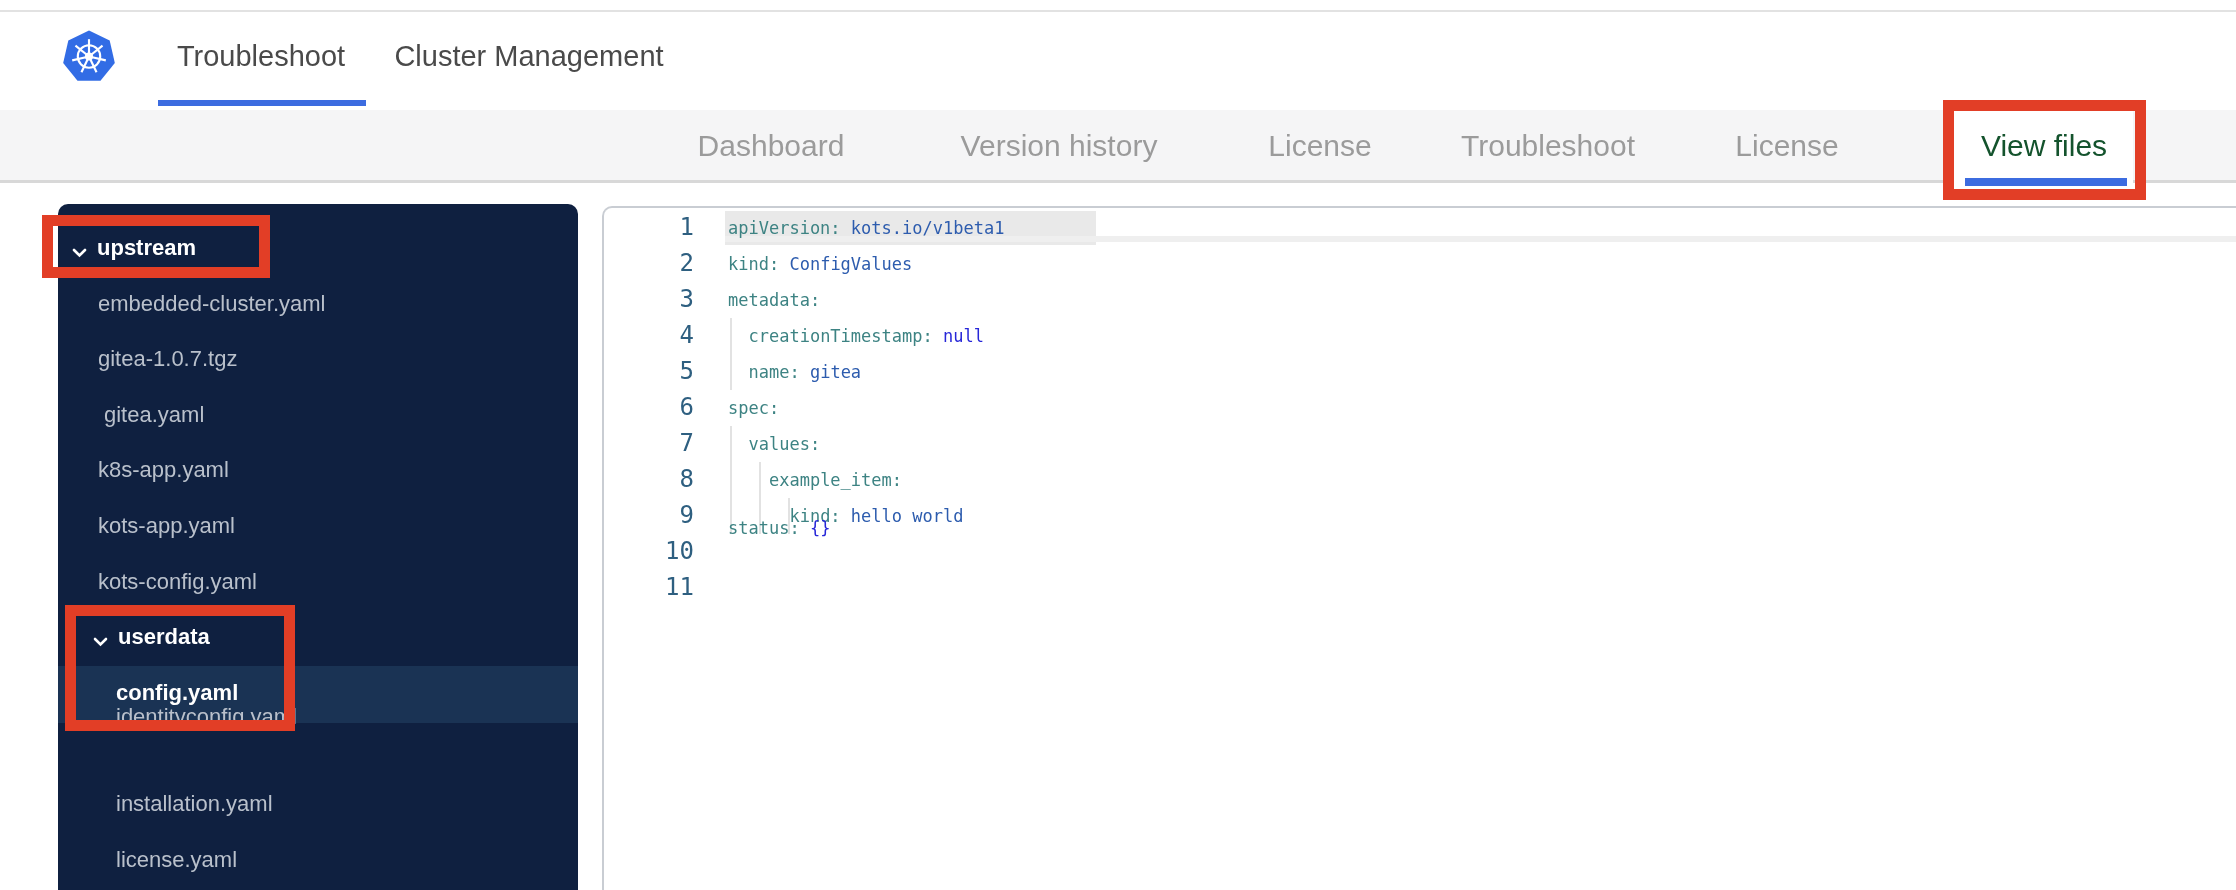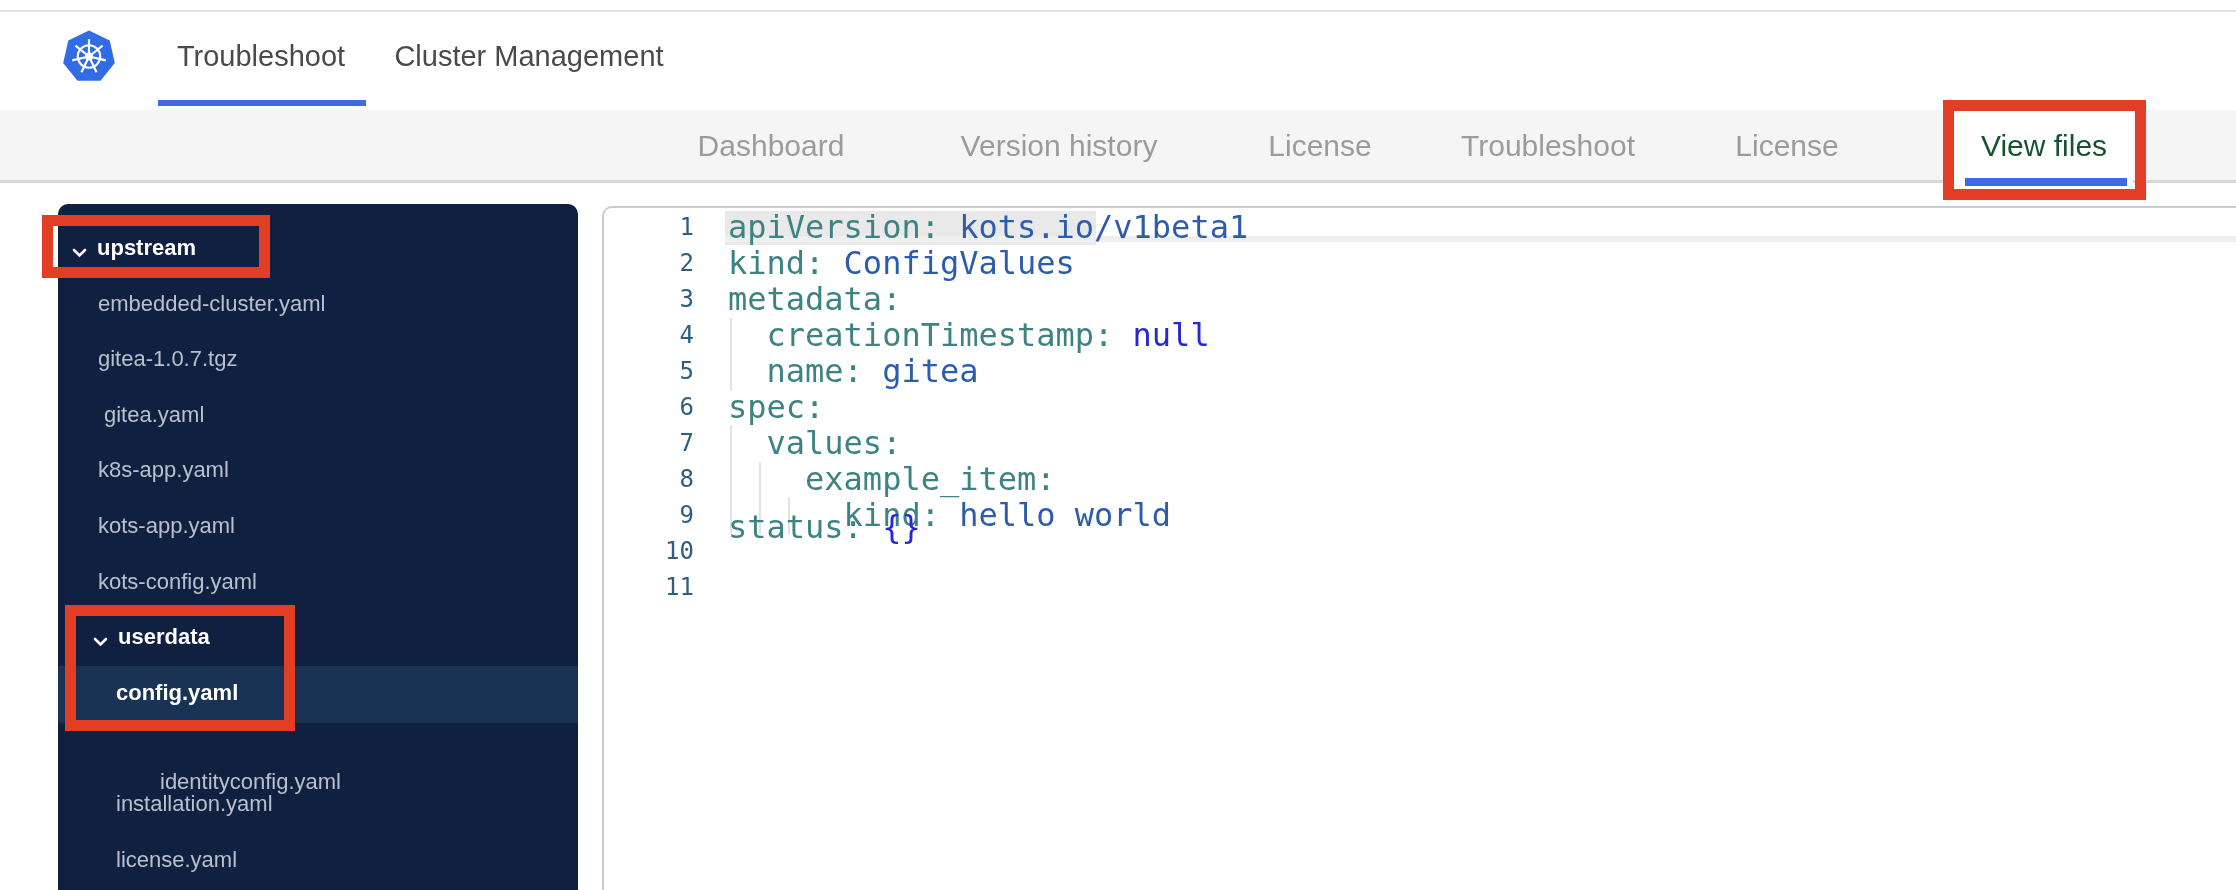--- a/index.html
+++ b/index.html
@@ -27,21 +27,21 @@
 
   
   #sidebar { left:58px; top:204px; width:520px; height:686px; background:#0f2040; border-radius:10px 10px 0 0; }
   .tree-label { font-size:22px; color:#b9c0cb; white-space:nowrap; }
   .tree-label.bold { color:#ffffff; font-weight:bold; }
   #selected-row { background:#1a3354; }
 
   
   #editor-panel { left:602px; top:206px; width:1634px; height:684px; background:#fff; border-top:2px solid #c9cdd3; border-left:2px solid #c9cdd3; border-radius:10px 0 0 0; }
   .gutter-num { font-family:"DejaVu Sans Mono",monospace; font-size:24px; color:#2e5f80; text-align:right; width:84px; }
-  .code-line { font-family:"DejaVu Sans Mono",monospace; font-size:32px; white-space:pre; }
+  .code-line { font-family:"DejaVu Sans Mono",monospace; font-size:17px; white-space:pre; }
   .tok-k { color:#3d8383; }
   .tok-v { color:#2d5cae; }
   .tok-n { color:#2727d8; }
   #sel-band { background:#e9e9e9; }
   #active-strip { background:#efefef; }
   .indent-guide { width:2px; background:#e2e2e2; }
 </style>
 </head>
 <body>
 
@@ -93,21 +93,21 @@
     <div class="abs tree-label" style="left: 98px; top: 360.2px; transform: translateY(-54%);">gitea-1.0.7.tgz</div>
     <div class="abs tree-label" style="left: 104px; top: 415.8px; transform: translateY(-54%);">gitea.yaml</div>
     <div class="abs tree-label" style="left: 98px; top: 471.4px; transform: translateY(-54%);">k8s-app.yaml</div>
     <div class="abs tree-label" style="left: 98px; top: 527px; transform: translateY(-54%);">kots-app.yaml</div>
     <div class="abs tree-label" style="left: 98px; top: 582.6px; transform: translateY(-54%);">kots-config.yaml</div>
     <div class="abs" style="left: 93px; top: 633.2px;"><svg width="15" height="10" viewBox="0 0 15 10">
         <path d="M2 2 L7.5 7.5 L13 2" stroke="#ffffff" stroke-width="2.6" fill="none" stroke-linecap="round"></path>
       </svg></div>
     <div class="abs tree-label bold" style="left: 118px; top: 638.2px; transform: translateY(-54%);">userdata</div>
     <div class="abs tree-label bold" style="left: 116px; top: 693.8px; transform: translateY(-54%);">config.yaml</div>
-    <div class="abs tree-label" style="left: 116px; top: 783px; transform: translateY(-54%); margin-left: 44px;">identityconfig.yaml</div>
+    <div class="abs tree-label" style="left: 116px; top: 718px; transform: translateY(-54%);">identityconfig.yaml</div>
     <div class="abs tree-label" style="left: 116px; top: 805px; transform: translateY(-54%);">installation.yaml</div>
     <div class="abs tree-label" style="left: 116px; top: 860.6px; transform: translateY(-54%);">license.yaml</div>
   </div>
 
 <div class="abs red-box" style="left:42px; top:215px; width:228px; height:63px;"></div>
 <div class="abs red-box" style="left:65px; top:605px; width:230px; height:126px;"></div>
 
 <div id="editor-panel" class="abs"></div>
 <div id="sel-band" class="abs" style="left:725px; top:211px; width:371px; height:34px;"></div>
 <div id="active-strip" class="abs" style="left:725px; top:236px; width:1511px; height:6px;"></div>

